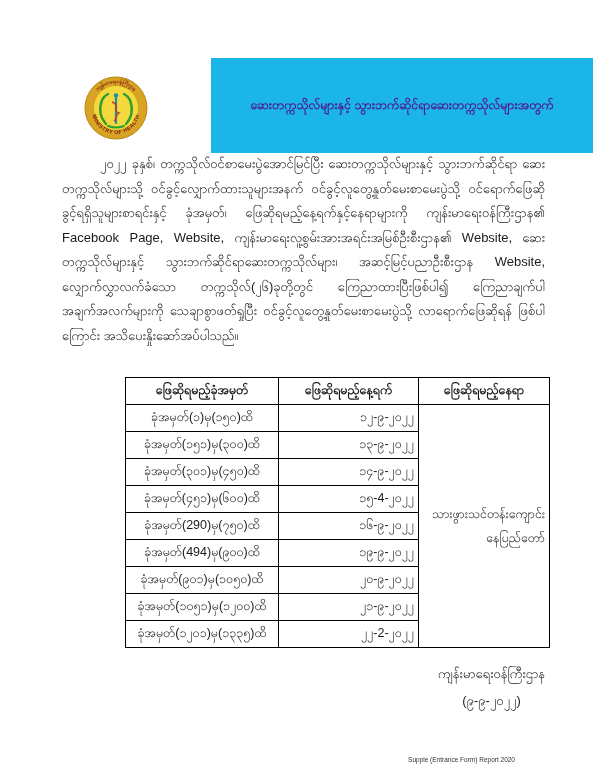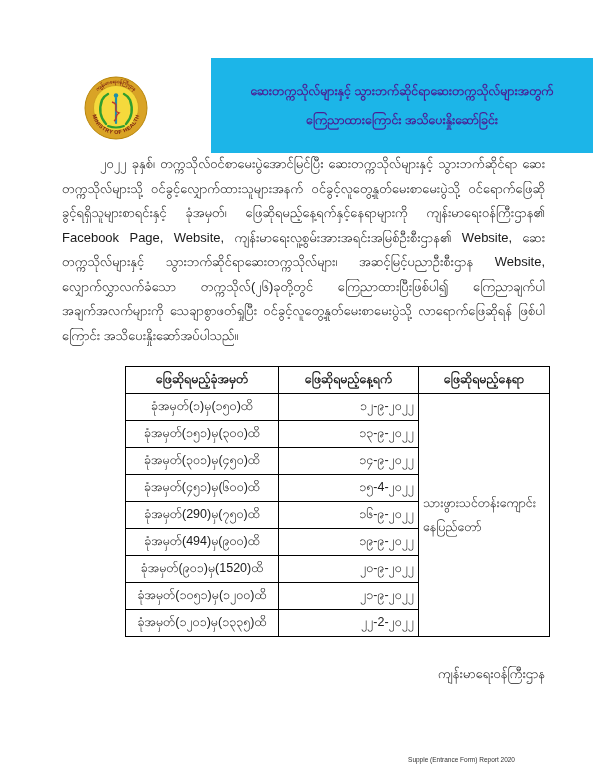--- a/index.html
+++ b/index.html
@@ -20,32 +20,32 @@
     text-align:center; line-height:29px;margin-left:48px;
   }
   
   .paragraph {
     position:absolute; left:62px; top:152px; width:483px;
     font-size:13px; line-height:24.5px; text-align:justify;
     text-indent:38px; color:#1a1a1a;
   }
   
   table.schedule {
-    position:absolute; left:125px; top:366px;
+    position:absolute; left:125px; top:377px;
     border-collapse:collapse; table-layout:fixed;
     font-size:12.5px; color:#1a1a1a;
   }
   table.schedule th, table.schedule td {
     border:1px solid #000; height:27px; box-sizing:border-box;
     padding:0 4px; overflow:hidden;
   }
   table.schedule th { font-weight:bold; text-align:center; }
   td.roll  { width:153px; text-align:center; padding-left:6px; }
   td.date  { width:140px; text-align:right; }
-  td.venue { width:131px; text-align:left; vertical-align:middle;margin-left:32px; }
+  td.venue { width:131px; text-align:right; vertical-align:middle;margin-left:32px; }
   col.c1 { width:153px; } col.c2 { width:140px; } col.c3 { width:131px; }
   .venue-line { line-height:24px; }
   
   .signature {
     position:absolute; right:55px; top:660px;
     text-align:center; font-size:13px; line-height:27px; color:#1a1a1a;
   }
   
   .footer {
     position:absolute; right:85px; bottom:13px;
@@ -78,21 +78,20 @@
         <textPath href="#arcTop" startOffset="50%" text-anchor="middle">ကျန်းမာရေးဝန်ကြီးဌာန</textPath>
       </text>
       <text font-size="5.4" font-weight="bold" fill="#7B1F12" letter-spacing="0.4" font-family="Liberation Sans, DejaVu Sans, sans-serif">
         <textPath href="#arcBottom" startOffset="50%" text-anchor="middle">MINISTRY OF HEALTH</textPath>
       </text>
     </svg>
   </div>
 
   <div class="banner">
     <div>ဆေးတက္ကသိုလ်များနှင့် သွားဘက်ဆိုင်ရာဆေးတက္ကသိုလ်များအတွက်</div>
-    <div>ကြေညာထားကြောင်း အသိပေးနှိုးဆော်ခြင်း</div>
   </div>
 
   <div class="paragraph">၂၀၂၂ ခုနှစ်၊ တက္ကသိုလ်ဝင်စာမေးပွဲအောင်မြင်ပြီး ဆေးတက္ကသိုလ်များနှင့် သွားဘက်ဆိုင်ရာ ဆေးတက္ကသိုလ်များသို့ ဝင်ခွင့်လျှောက်ထားသူများအနက် ဝင်ခွင့်လူတွေ့နှုတ်မေးစာမေးပွဲသို့ ဝင်ရောက်ဖြေဆိုခွင့်ရရှိသူများစာရင်းနှင့် ခုံအမှတ်၊ ဖြေဆိုရမည့်နေ့ရက်နှင့်နေရာများကို ကျန်းမာရေးဝန်ကြီးဌာန၏ Facebook Page, Website, ကျန်းမာရေးလူ့စွမ်းအားအရင်းအမြစ်ဦးစီးဌာန၏ Website, ဆေးတက္ကသိုလ်များနှင့် သွားဘက်ဆိုင်ရာဆေးတက္ကသိုလ်များ၊ အဆင့်မြင့်ပညာဦးစီးဌာန Website, လျှောက်လွှာလက်ခံသော တက္ကသိုလ်(၂၆)ခုတို့တွင် ကြေညာထားပြီးဖြစ်ပါ၍ ကြေညာချက်ပါ အချက်အလက်များကို သေချာစွာဖတ်ရှုပြီး ဝင်ခွင့်လူတွေ့နှုတ်မေးစာမေးပွဲသို့ လာရောက်ဖြေဆိုရန် ဖြစ်ပါကြောင်း အသိပေးနှိုးဆော်အပ်ပါသည်။</div>
 
   <table class="schedule">
     <colgroup>
         <col class="c1">
         <col class="c2">
         <col class="c3">
       </colgroup>
@@ -126,33 +125,34 @@
       </tr>
       <tr>
         <td class="roll">ခုံအမှတ်(290)မှ(၇၅၀)ထိ</td>
         <td class="date">၁၆-၉-၂၀၂၂</td>
       </tr>
       <tr>
         <td class="roll">ခုံအမှတ်(494)မှ(၉၀၀)ထိ</td>
         <td class="date">၁၉-၉-၂၀၂၂</td>
       </tr>
       <tr>
-        <td class="roll">ခုံအမှတ်(၉၀၁)မှ(1520)ထိ</td>
+        <td class="roll">ခုံအမှတ်(၉၀၁)မှ(၁၀၅၀)ထိ</td>
         <td class="date">၂၀-၉-၂၀၂၂</td>
       </tr>
       <tr>
         <td class="roll">ခုံအမှတ်(၁၀၅၁)မှ(၁၂၀၀)ထိ</td>
         <td class="date">၂၁-၉-၂၀၂၂</td>
       </tr>
       <tr>
         <td class="roll">ခုံအမှတ်(၁၂၀၁)မှ(၁၃၃၅)ထိ</td>
         <td class="date">၂၂-2-၂၀၂၂</td>
       </tr>
     </tbody>
   </table>
 
   <div class="signature">
     <div>ကျန်းမာရေးဝန်ကြီးဌာန</div>
+    <div>(၉-၉-၂၀၂၂)</div>
   </div>
 
   <div class="footer">Supple (Entrance Form) Report 2020</div>
 
 </div>
 
 </body></html>

